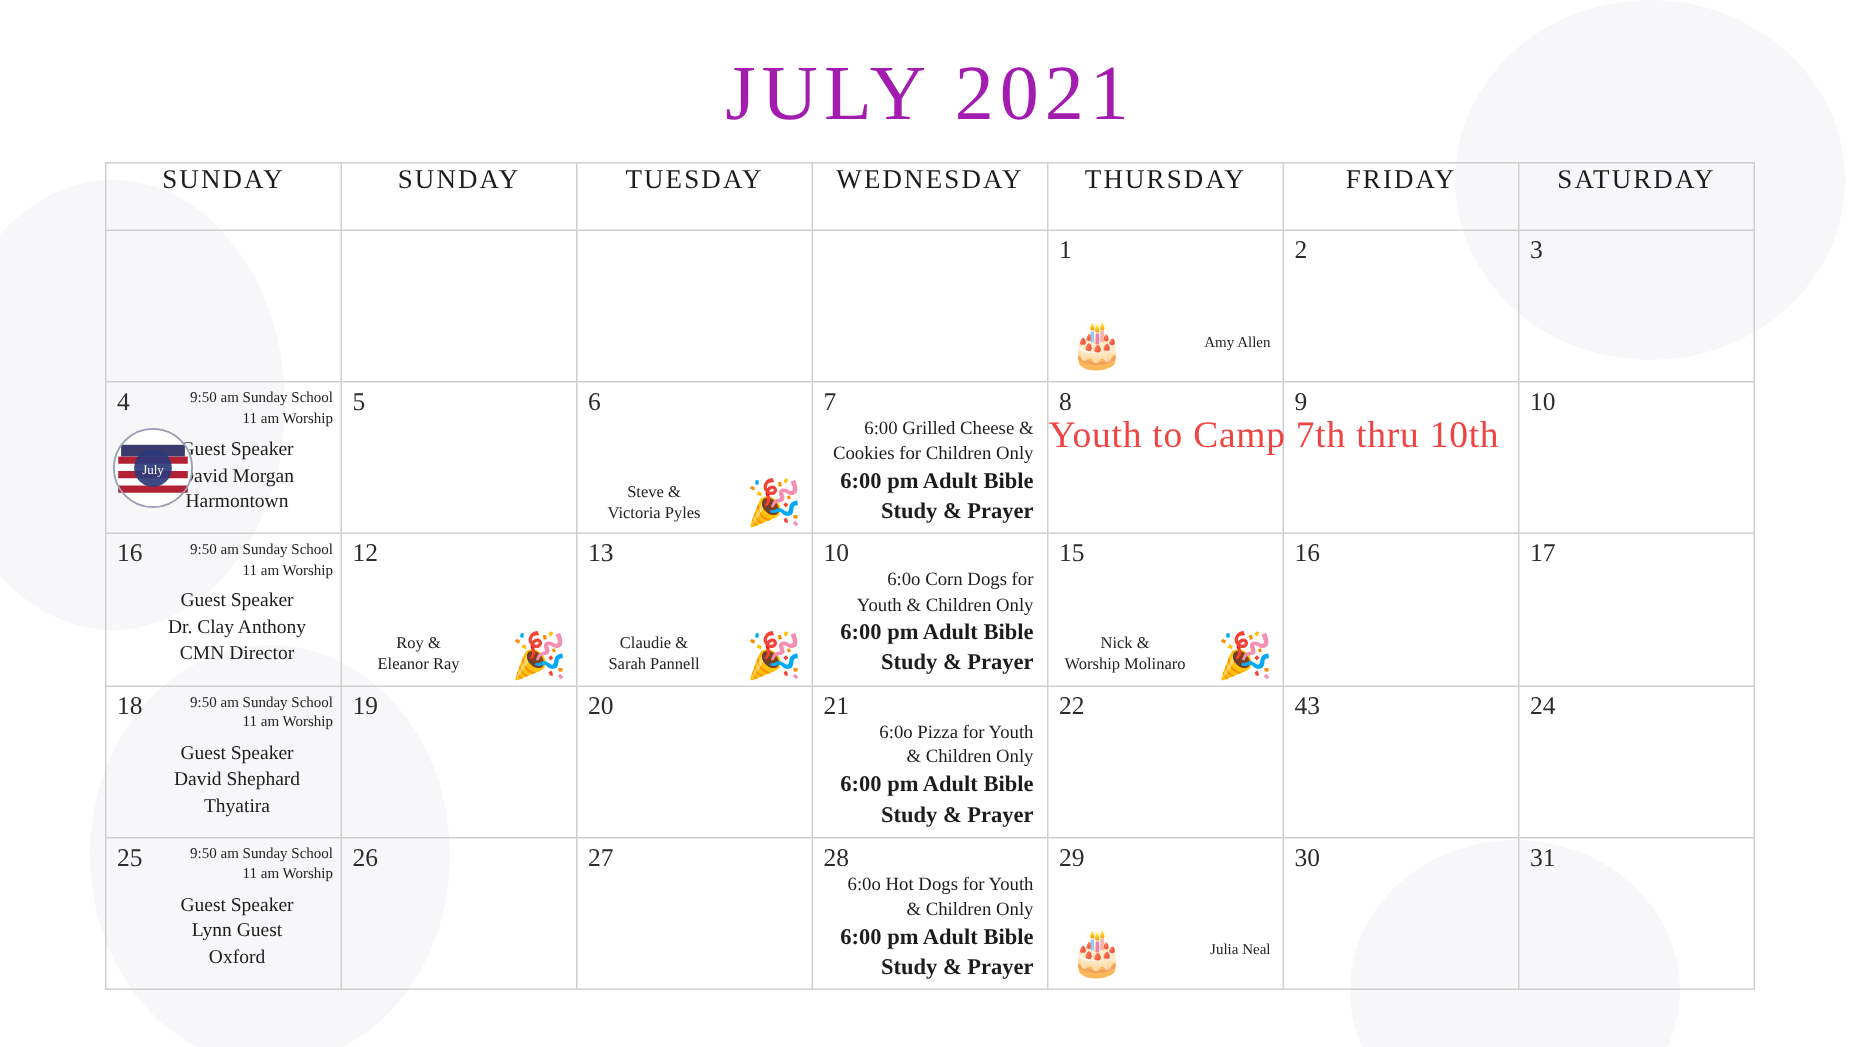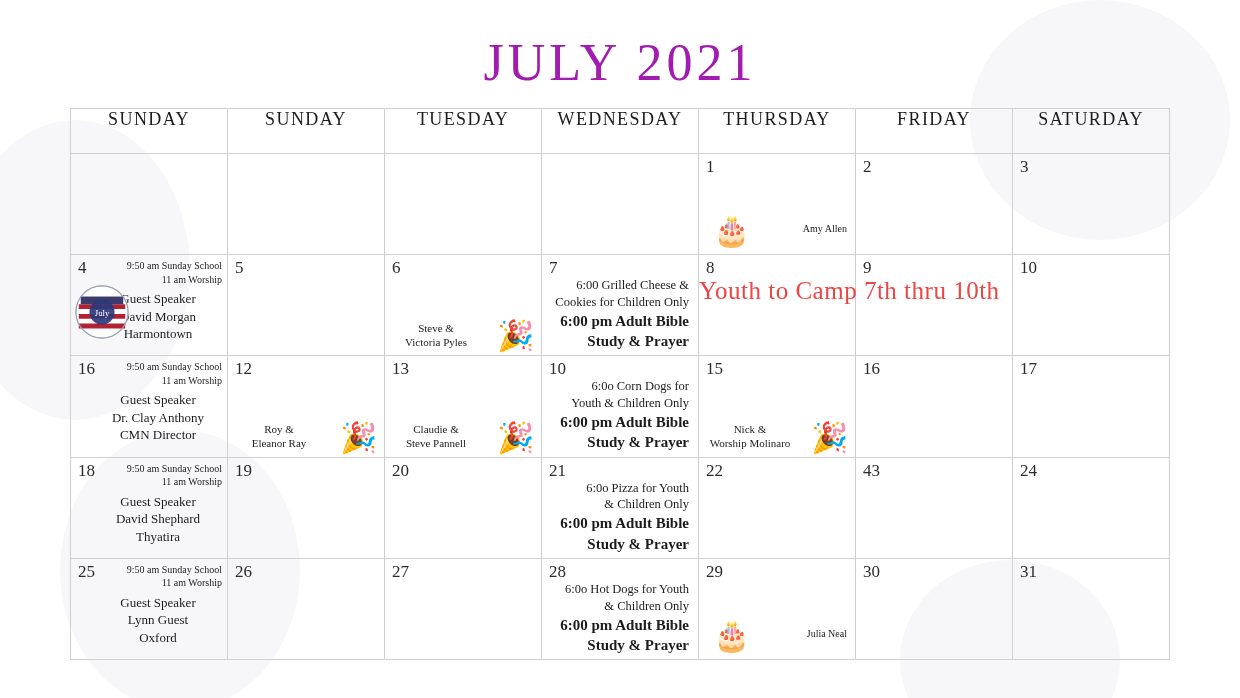--- a/index.html
+++ b/index.html
@@ -309,21 +309,21 @@
                 <div>Eleanor Ray</div>
               </div>
               <div class="icon-horn">🎉</div>
             </div>
           </td>
           <td>
             <div class="cell-inner">
               <div class="daynum">13</div>
               <div class="anniv">
                 <div>Claudie &amp;</div>
-                <div>Steve Pannell</div>
+                <div>Sarah Pannell</div>
               </div>
               <div class="icon-horn">🎉</div>
             </div>
           </td>
           <td>
             <div class="cell-inner">
               <div class="daynum">10</div>
               <div class="wed-lines">
                 <div>6:0o Corn Dogs for</div>
                 <div>Youth &amp; Children Only</div>

